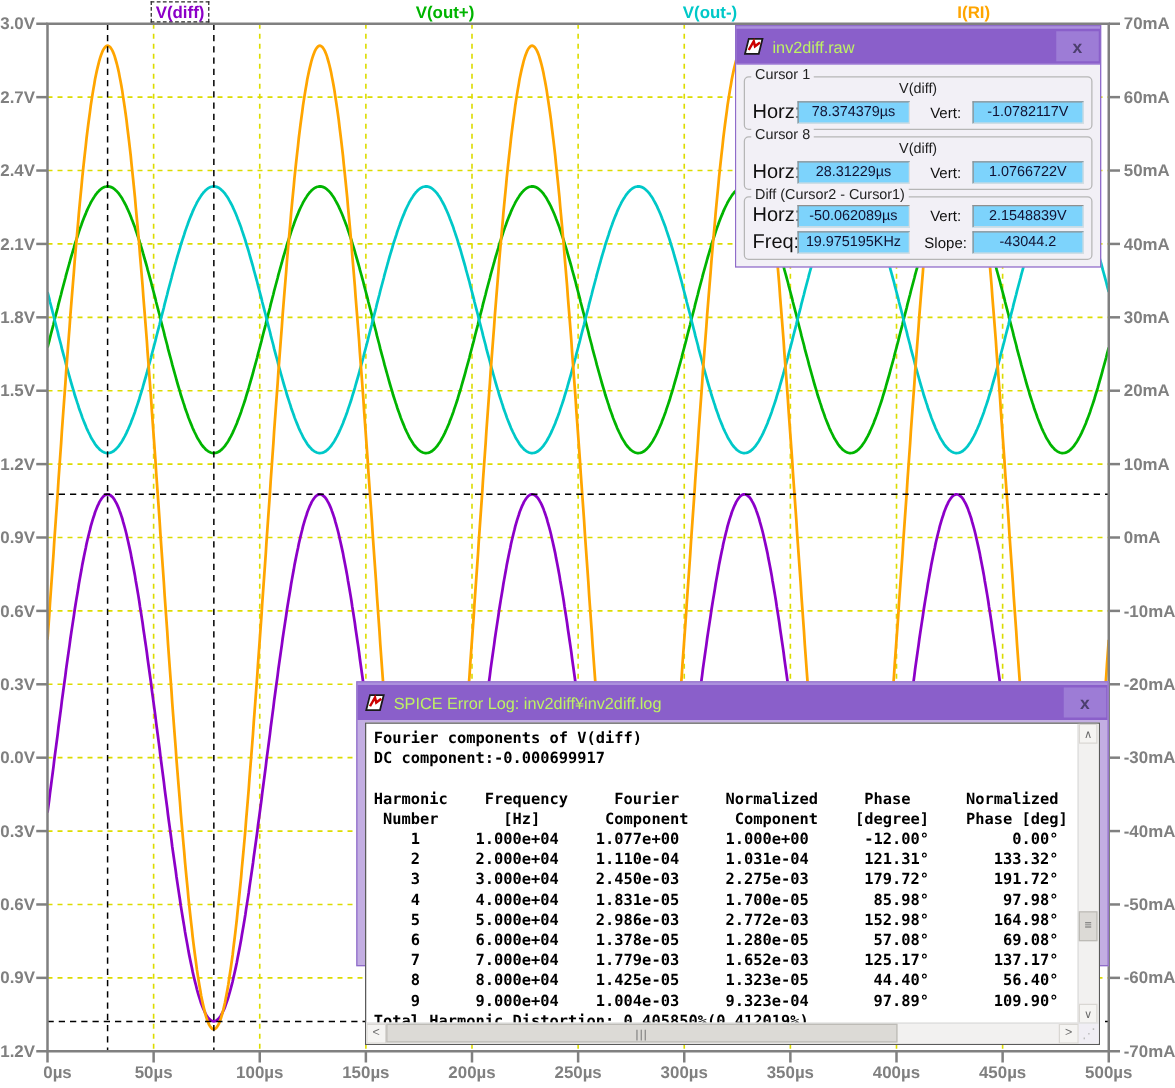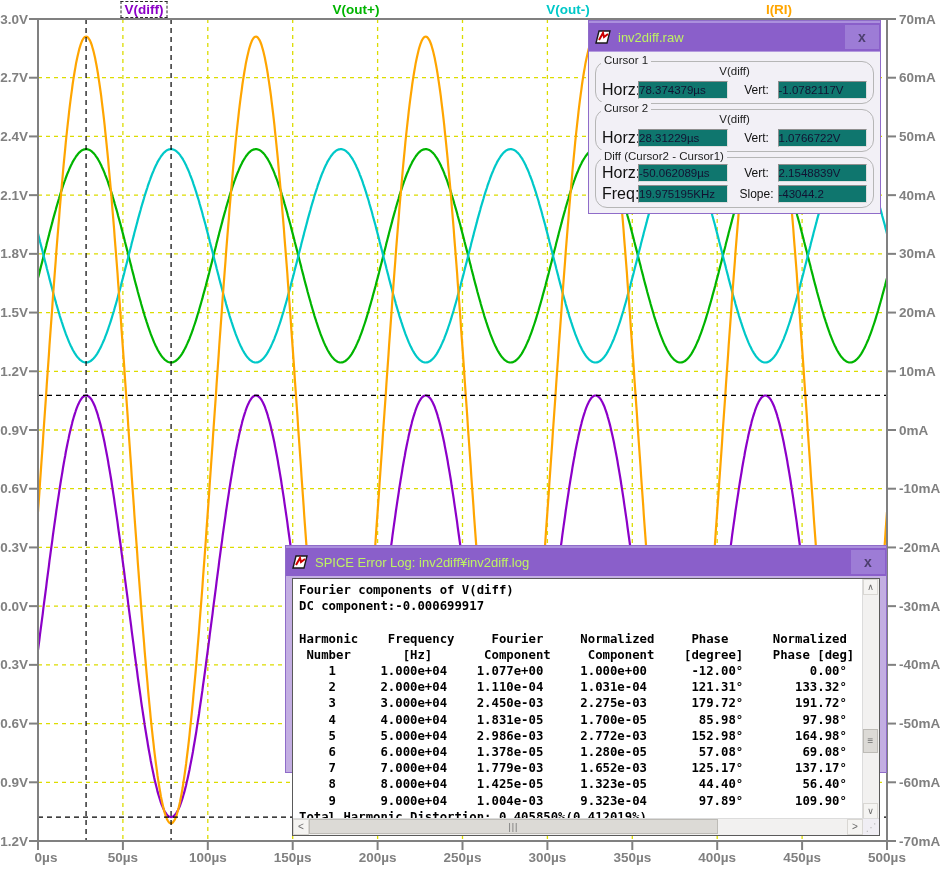--- a/index.html
+++ b/index.html
@@ -21,29 +21,29 @@
   .titlebar{height:28px;background:var(--titlebar,#8A5FCA);border-top:2px solid #ab90dd;
             display:flex;align-items:center;position:relative;}
   .title-text{color:#bef264;font-size:13px;margin-left:6px;flex:1;overflow:hidden;white-space:nowrap;}
   .win-icon{width:18px;height:16px;margin-left:5px;flex:0 0 auto;}
   .close-btn{width:34px;height:24px;margin-right:1px;background:#9d7cd6;color:#4c3e6e;
              font-weight:bold;font-size:14px;text-align:center;line-height:24px;}
 
   
   #cursor-win{left:588px;top:20px;width:293px;}
   .dlg-body{background:#F2F0F6;padding:4px 6px 5px;border-top:1px solid #b49ade;}
-  .group{position:relative;border:1px solid #b6b6b6;border-radius:12px;margin-top:5px;padding:3px 6px 4px;}
+  .group{position:relative;border:1px solid #b6b6b6;border-radius:4px;margin-top:5px;padding:3px 6px 4px;}
   .group-label{position:absolute;top:-8px;left:5px;background:#F2F0F6;padding:0 3px;
                font-size:11.5px;color:#222;}
   .trace-name{text-align:center;font-size:11.5px;color:#222;height:13px;}
   .frow{display:flex;align-items:center;margin-top:3px;}
   .flabel{width:36px;font-size:16px;color:#111;flex:0 0 auto;}
   .flabel2{width:42px;margin-left:8px;flex:0 0 auto;font-size:12px;color:#111;text-align:center;}
-  .fbox{flex:1;background:#0f766e;border:1px solid #8f8f8f;border-bottom-color:#dedede;
-        border-right-color:#dedede;height:16px;line-height:16px;text-align:left;
+  .fbox{flex:1;background:#7dd3fc;border:1px solid #8f8f8f;border-bottom-color:#dedede;
+        border-right-color:#dedede;height:16px;line-height:16px;text-align:center;
         font-size:11.5px;color:#121232;overflow:hidden;white-space:nowrap;}
 
   
   #log-win{left:285px;top:545px;width:602px;height:228px;}
   .log-frame{margin:2px 6px 6px;background:#fff;border:1px solid #5a5a5a;position:relative;
              height:258px;box-sizing:border-box;overflow:hidden;}
   #log-pre{margin:1px;padding:2px 2px 0 5px;font-family:"DejaVu Sans Mono",monospace;
            font-weight:bold;font-size:12.3px;line-height:16.2px;color:#000;white-space:pre;}
   .vscroll{position:absolute;top:0;right:0;bottom:16px;width:16px;background:#F2F1F0;
            border-left:1px solid #dcdcdc;}
@@ -214,21 +214,21 @@
         <div class="trace-name">V(diff)</div>
         <div class="frow">
           <span class="flabel">Horz:</span>
           <span class="fbox">78.374379µs</span>
           <span class="flabel2">Vert:</span>
           <span class="fbox">-1.0782117V</span>
         </div>
       </div>
 
       <div class="group">
-        <span class="group-label">Cursor 2</span>
+        <span class="group-label">Cursor 8</span>
         <div class="trace-name">V(diff)</div>
         <div class="frow">
           <span class="flabel">Horz:</span>
           <span class="fbox">28.31229µs</span>
           <span class="flabel2">Vert:</span>
           <span class="fbox">1.0766722V</span>
         </div>
       </div>
 
       <div class="group">

